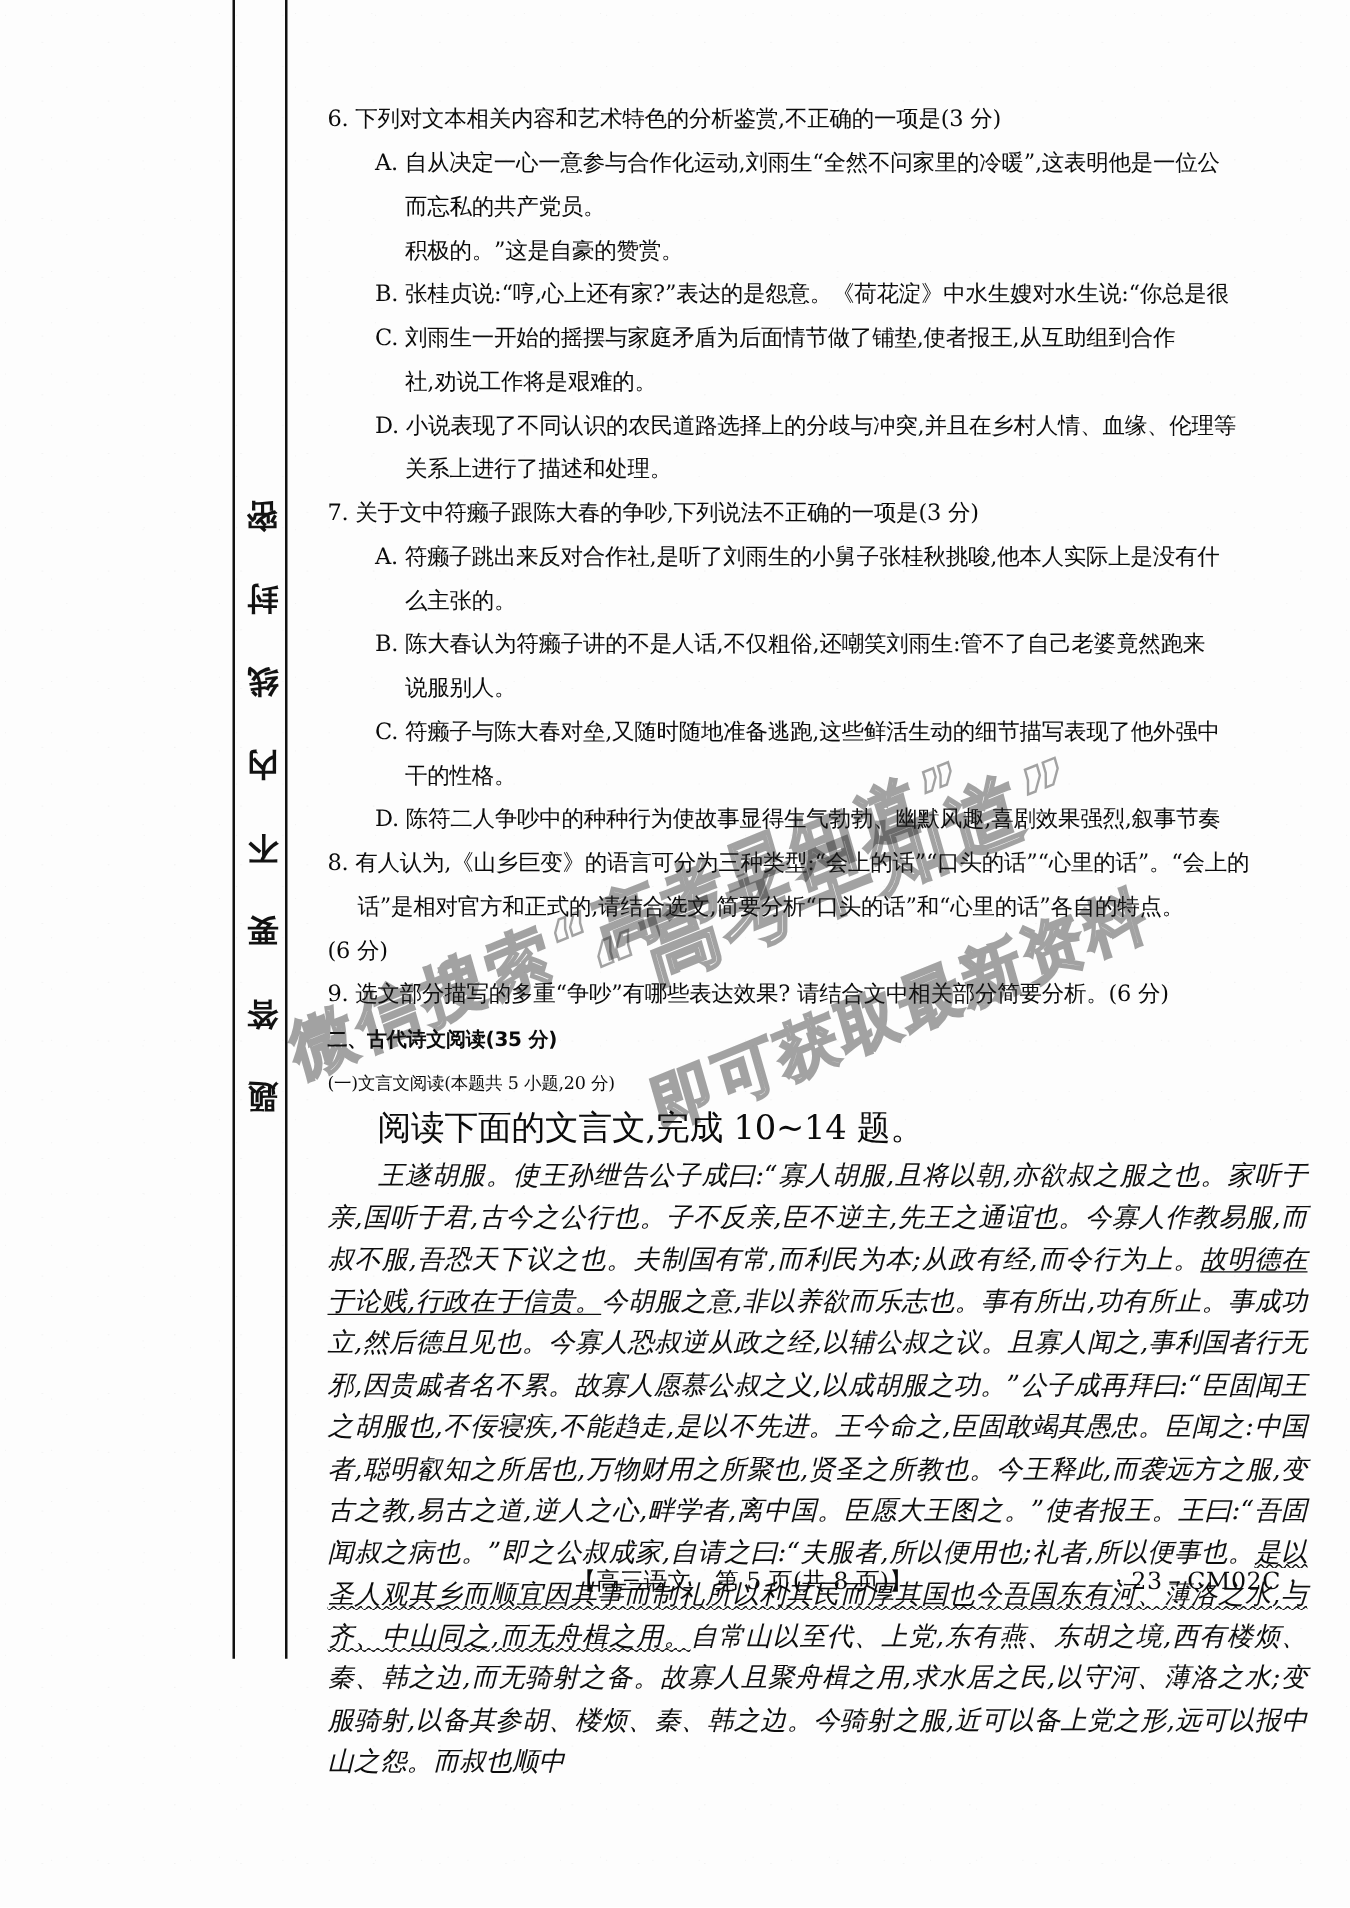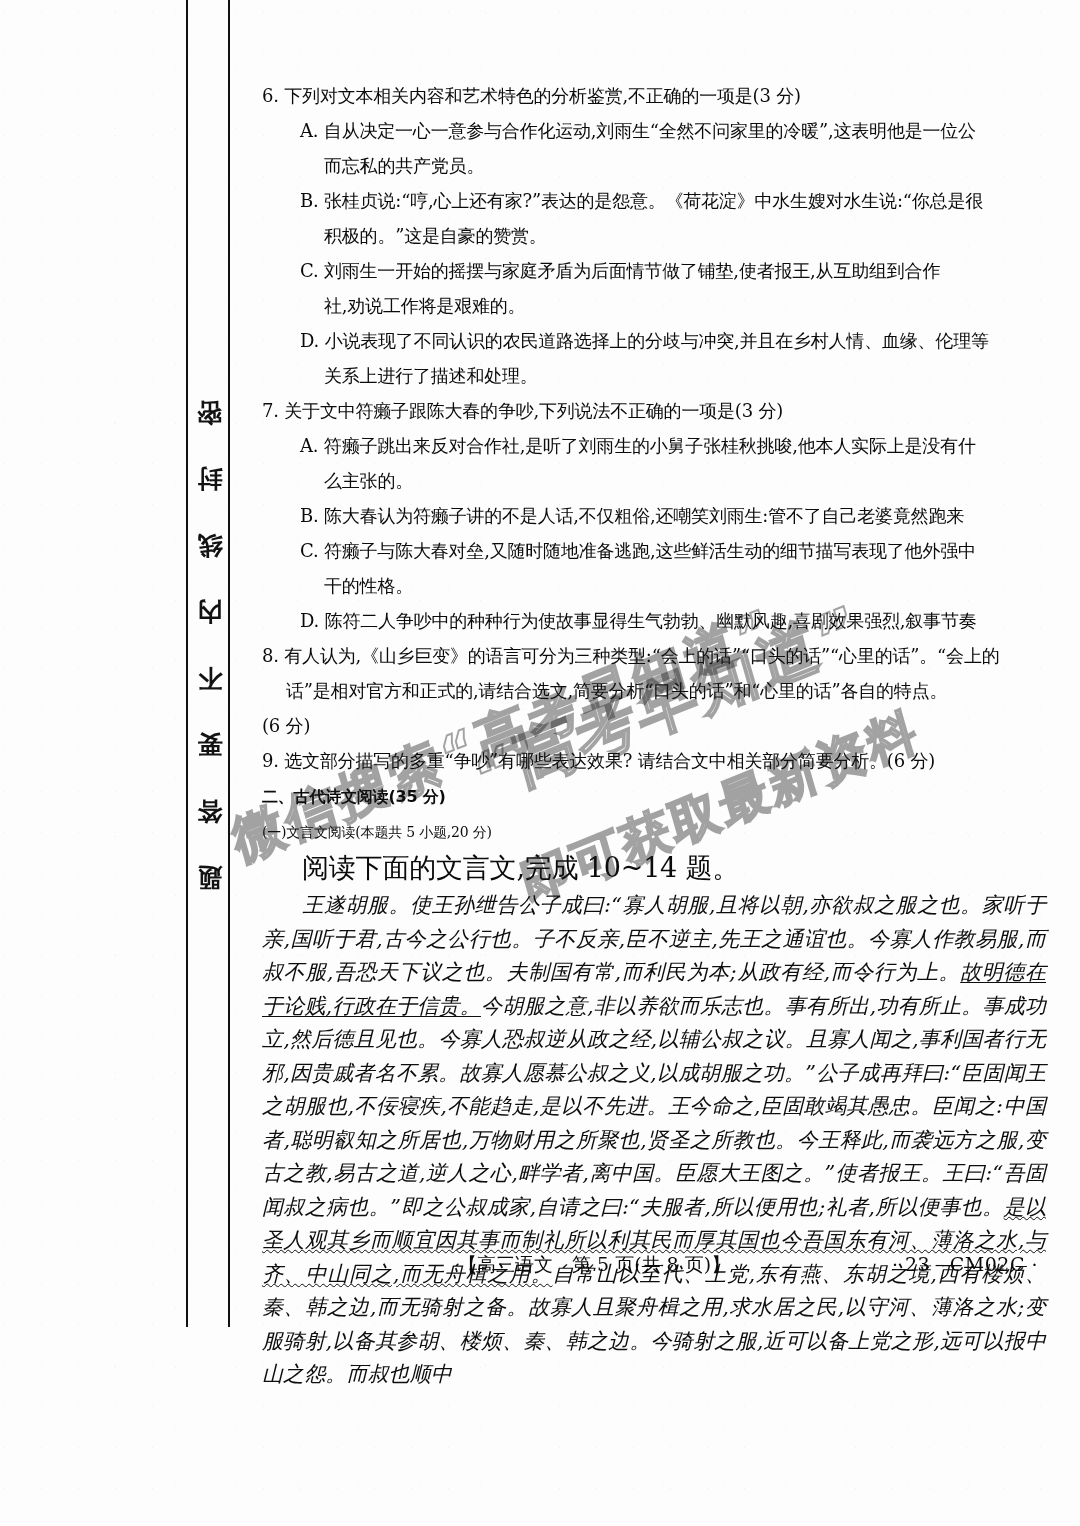--- a/index.html
+++ b/index.html
@@ -218,33 +218,34 @@
     <span class="seal-char">封</span>
     <span class="seal-char">密</span>
   </div>
 
   <div id="content">
 
     <div class="q-block">
       <div class="q-line q-stem">6. 下列对文本相关内容和艺术特色的分析鉴赏,不正确的一项是(3 分)</div>
       <div class="q-line opt">A. 自从决定一心一意参与合作化运动,刘雨生“全然不问家里的冷暖”,这表明他是一位公</div>
       <div class="q-line opt-cont">而忘私的共产党员。</div>
+      <div class="q-line opt-cont">积极的。”这是自豪的赞赏。</div>
       <div class="q-line opt">B. 张桂贞说:“哼,心上还有家?”表达的是怨意。《荷花淀》中水生嫂对水生说:“你总是很</div>
-      <div class="q-line opt-cont">积极的。”这是自豪的赞赏。</div>
       <div class="q-line opt">C. 刘雨生一开始的摇摆与家庭矛盾为后面情节做了铺垫,使者报王,从互助组到合作</div>
       <div class="q-line opt-cont">社,劝说工作将是艰难的。</div>
       <div class="q-line opt">D. 小说表现了不同认识的农民道路选择上的分歧与冲突,并且在乡村人情、血缘、伦理等</div>
       <div class="q-line opt-cont">关系上进行了描述和处理。</div>
     </div>
 
     <div class="q-block">
       <div class="q-line q-stem">7. 关于文中符癞子跟陈大春的争吵,下列说法不正确的一项是(3 分)</div>
       <div class="q-line opt">A. 符癞子跳出来反对合作社,是听了刘雨生的小舅子张桂秋挑唆,他本人实际上是没有什</div>
       <div class="q-line opt-cont">么主张的。</div>
       <div class="q-line opt">B. 陈大春认为符癞子讲的不是人话,不仅粗俗,还嘲笑刘雨生:管不了自己老婆竟然跑来</div>
+      <div class="q-line opt-cont">说服别人。</div>
       <div class="q-line opt">C. 符癞子与陈大春对垒,又随时随地准备逃跑,这些鲜活生动的细节描写表现了他外强中</div>
       <div class="q-line opt-cont">干的性格。</div>
       <div class="q-line opt">D. 陈符二人争吵中的种种行为使故事显得生气勃勃、幽默风趣,喜剧效果强烈,叙事节奏</div>
     </div>
 
     <div class="q-block">
       <div class="q-line">8. 有人认为,《山乡巨变》的语言可分为三种类型:“会上的话”“口头的话”“心里的话”。“会上的</div>
       <div class="q-line" style="padding-left:24px">话”是相对官方和正式的,请结合选文,简要分析“口头的话”和“心里的话”各自的特点。</div>
       <div class="q-line">(6 分)</div>
     </div>

